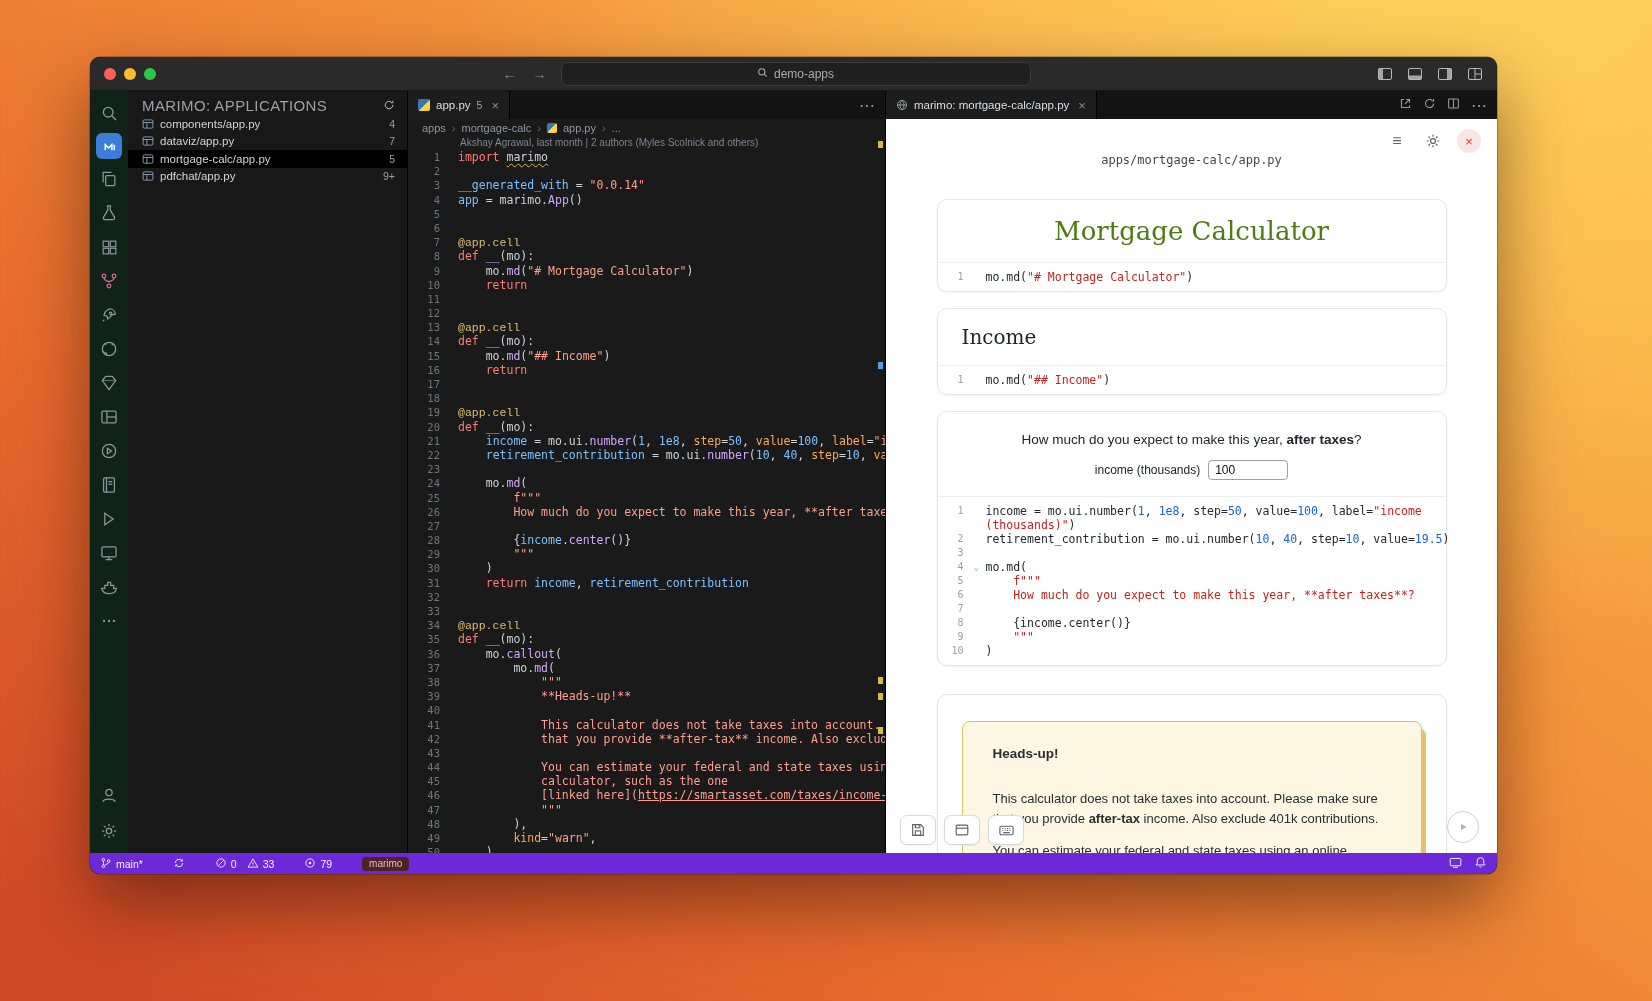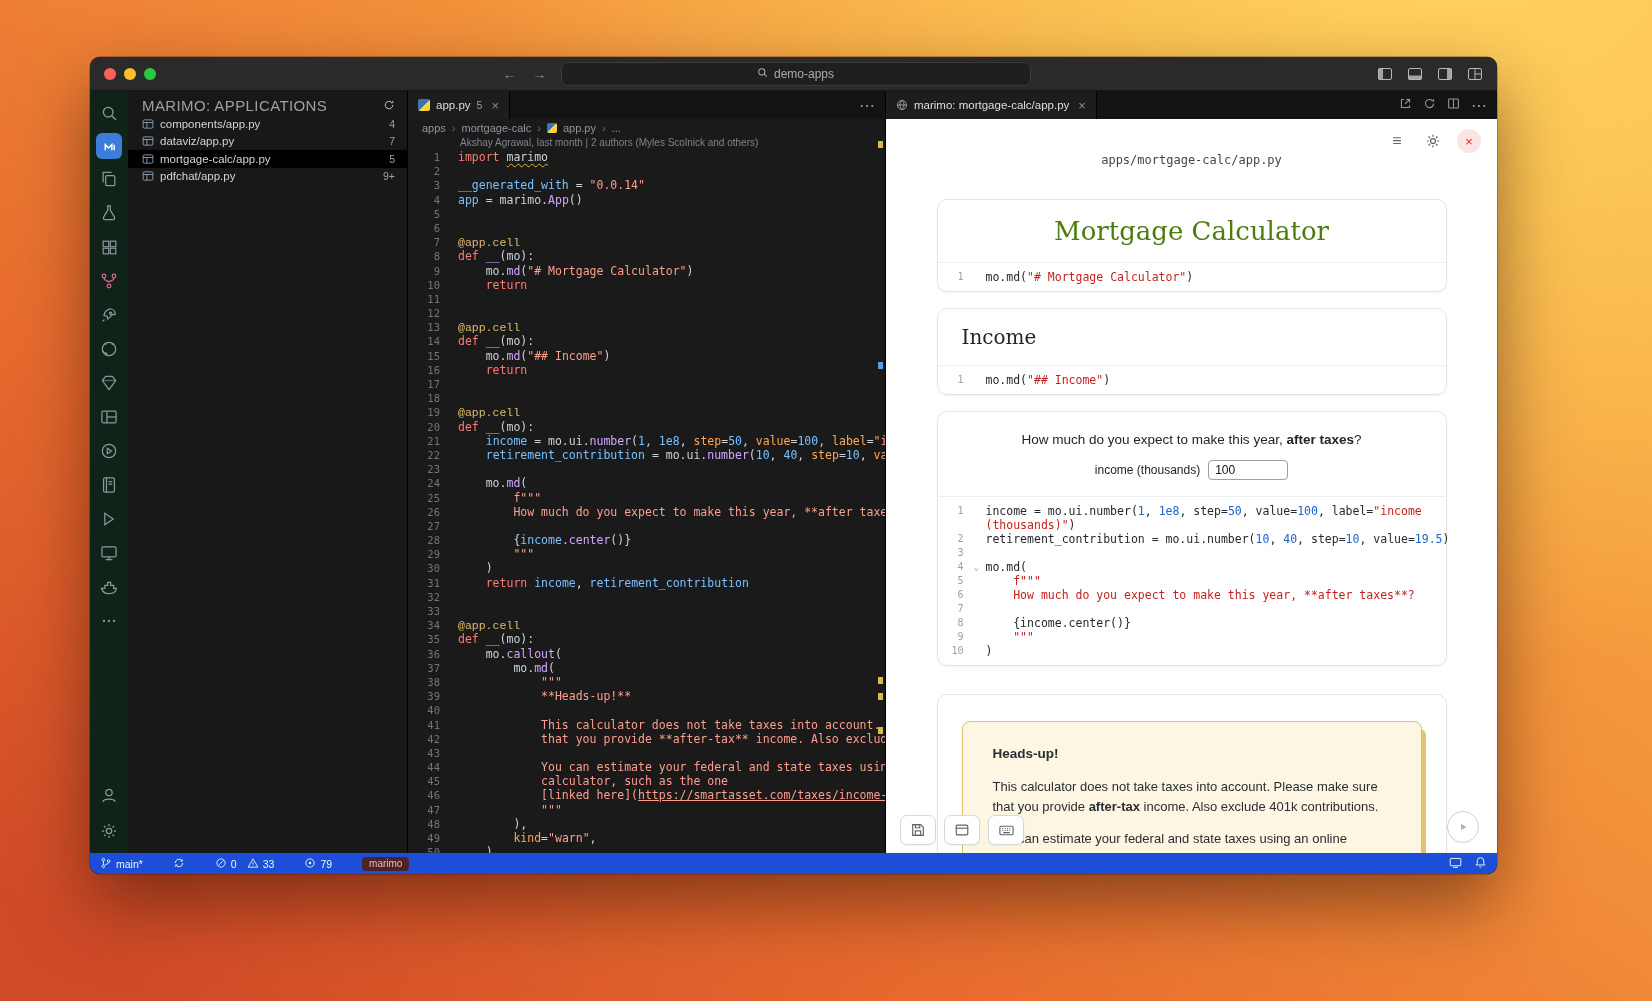--- a/index.html
+++ b/index.html
@@ -84,27 +84,27 @@
   .wvc .cl { height:14px; line-height:14px; }
   .wvc .ln { width:26px; padding-right:10px; text-align:right; color:#9aa0a6; font-size:10px; flex:none; }
   .wvc .fold { width:12px; color:#9aa0a6; font-size:9px; flex:none; }
   .wvc .tk-p{ color:#24292f; } .wvc .tk-s{ color:#c5221f; } .wvc .tk-n{ color:#1a63c9; }
   .q-out { padding:20px 24px 16px; }
   .q-line { text-align:center; font-size:13.5px; color:#21252b; }
   .inp-row { display:flex; justify-content:center; align-items:center; gap:8px; margin-top:13px; font-size:12px; color:#21252b; }
   .num-input { width:80px; height:20px; border:1px solid #9aa0a6; border-radius:4px; padding:0 6px; font-size:12px; color:#111; font-family:"Liberation Sans",sans-serif; background:#fff; }
   .card-callout { padding:26px 24px 30px; }
   .callout { background:#fcf6e3; border:1px solid #dfc06a; border-radius:8px; padding:24px 30px; box-shadow:6px 6px 0 -2px #e3c272; }
-  .callout h3 { font-size:13.5px; color:#2a2e33; margin-bottom:16px; }
+  .callout h3 { font-size:13.5px; color:#2a2e33; margin-bottom:28px; }
   .callout p { font-size:13px; line-height:1.55; color:#2a2e33; margin-bottom:12px; }
   .wv-footer { position:absolute; left:14px; bottom:8px; display:flex; gap:8px; z-index:3; }
   .foot-btn { width:36px; height:30px; background:#fff; border:1px solid #d5d8dc; border-radius:7px; display:flex; align-items:center; justify-content:center; color:#5f6368; box-shadow:0 1px 2px rgba(0,0,0,.06); }
   .run-btn { position:absolute; right:18px; bottom:10px; width:32px; height:32px; border:1.5px solid #cdd1d6; border-radius:50%; display:flex; align-items:center; justify-content:center; color:#aab0b7; background:#fff; z-index:3; }
   
-  .statusbar { height:21px; background:#1d4ed8; display:flex; align-items:center; padding:0 10px; gap:30px; color:#eaf7ee; font-size:10.5px; flex:none; }
+  .statusbar { height:21px; background:#6d28d9; display:flex; align-items:center; padding:0 10px; gap:30px; color:#eaf7ee; font-size:10.5px; flex:none; }
   .st-item { display:flex; align-items:center; gap:4px; }
   .marimo-badge { background:#4c2427; color:#f0b9b1; padding:1.5px 7px; border-radius:4px; font-size:10px; }
   .st-right { margin-left:auto; display:flex; gap:12px; align-items:center; }
   svg { flex:none; }
 </style>
 </head>
 <body>
 
 <div class="desktop">
   <div class="window">

